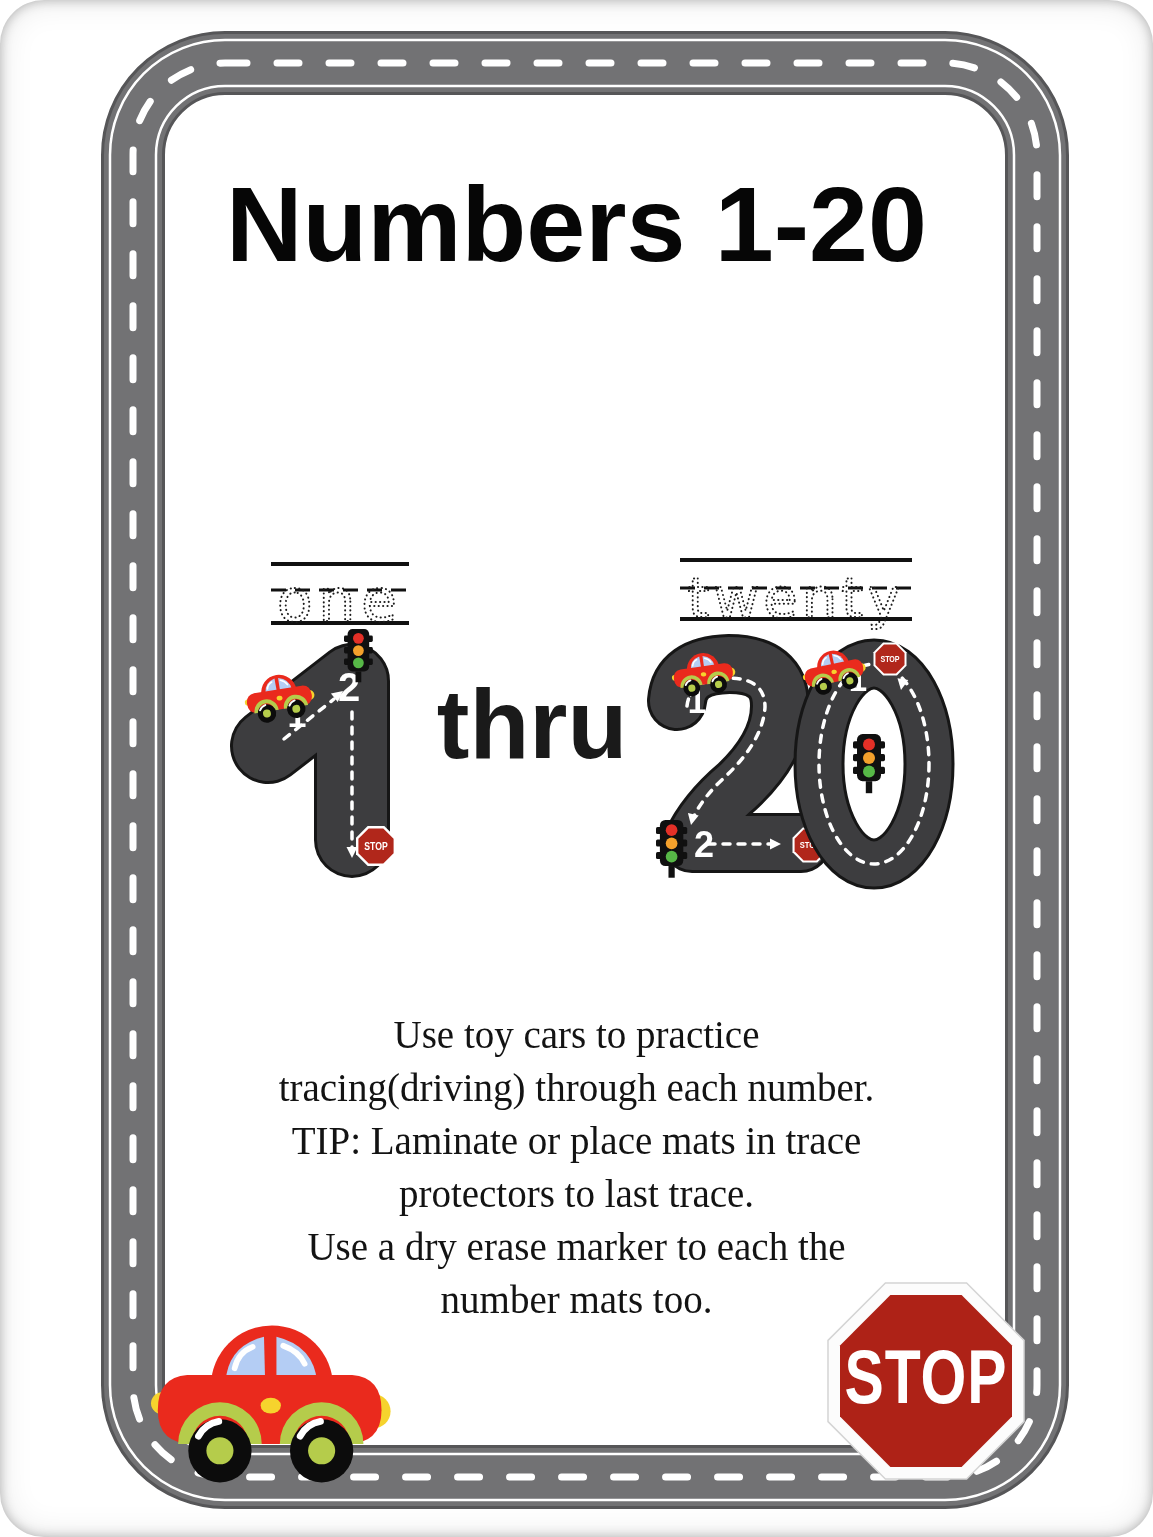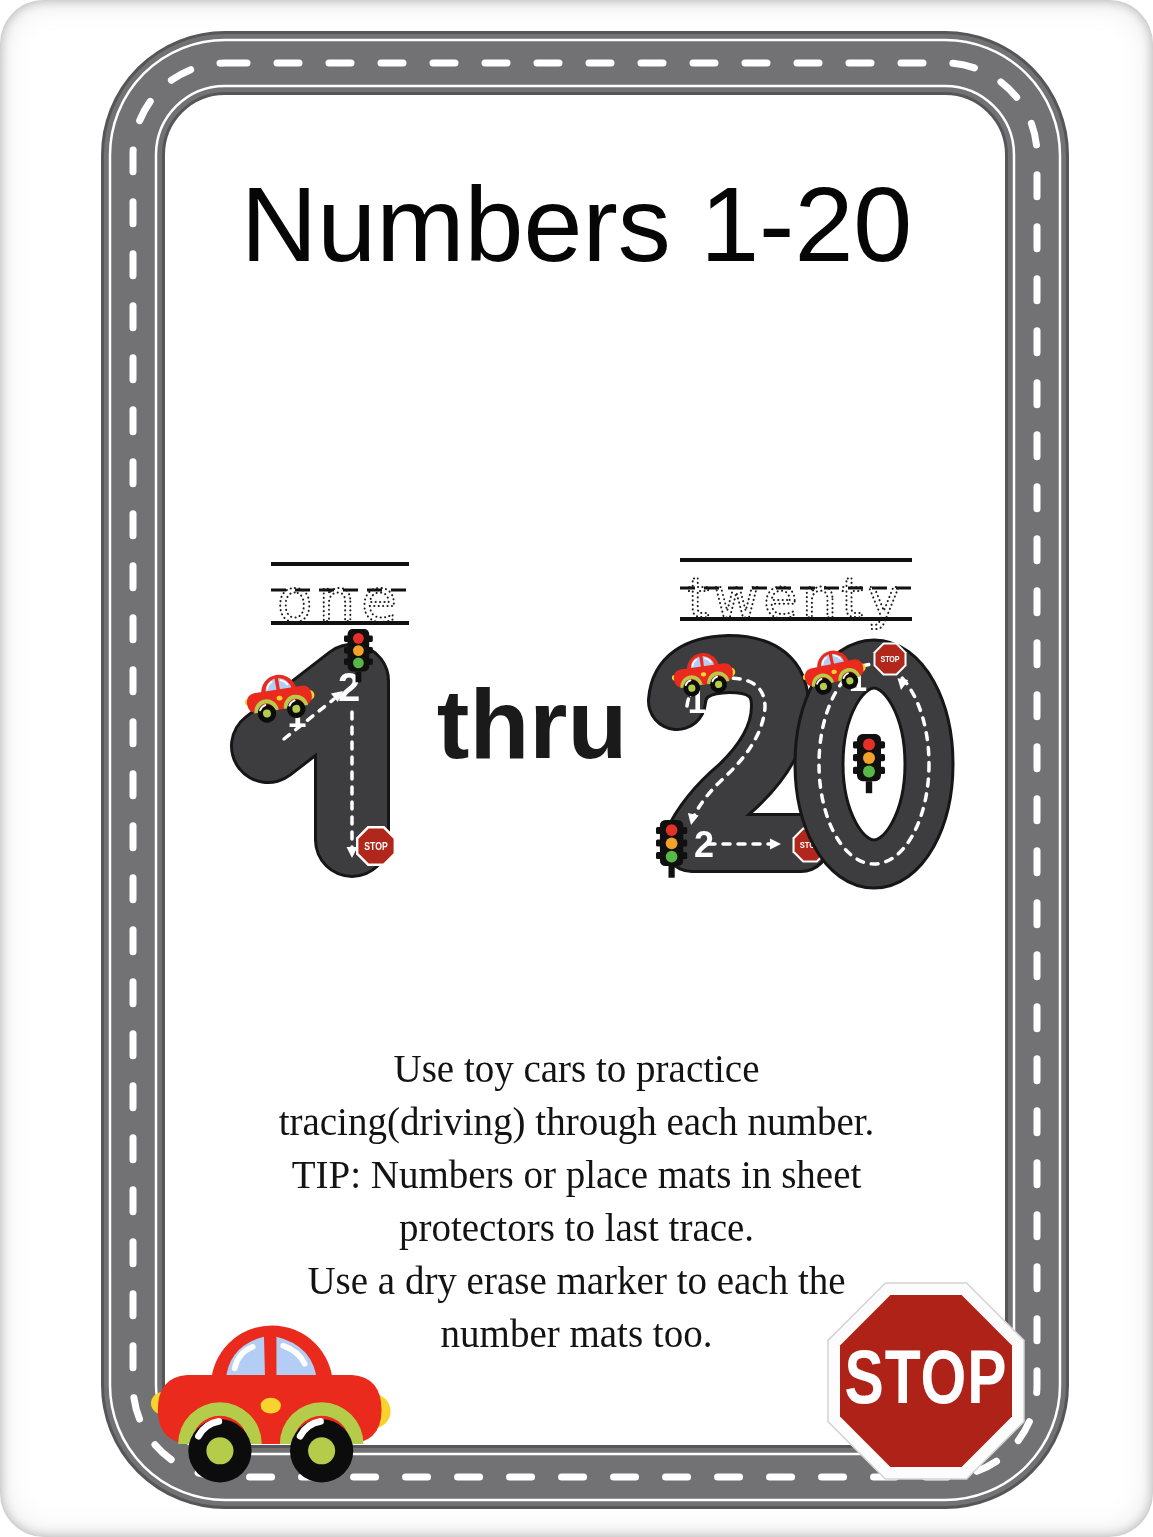--- a/index.html
+++ b/index.html
@@ -9,34 +9,33 @@
     background:#ffffff;
     overflow:hidden;
     border-radius:44px;
     box-shadow: inset 0 0 12px rgba(0,0,0,.28), inset 0 0 34px rgba(0,0,0,.10);
     font-family:"Liberation Sans", sans-serif;
   }
   .artwork{position:absolute;left:0;top:0;width:1153px;height:1537px;}
   .title{
     position:absolute;left:0;right:0;top:150px;
     text-align:center;
-    font-weight:normal;
+    font-weight:bold;
     font-size:106px;
     line-height:148px;
     color:#060606;
     font-family:"Liberation Sans", sans-serif;
   }
   .instructions{
     position:absolute;left:0;right:0;top:1008px;
     text-align:center;
     font-family:"Liberation Serif", serif;
     font-size:39px;
     line-height:53px;
     color:#131313;
-    margin-top:34px;
   }
 </style>
 </head>
 <body>
 
 <div class="page">
 
   <svg class="artwork" viewBox="0 0 1153 1537" aria-hidden="true">
     <defs>
 
@@ -157,19 +156,19 @@
     </g>
   </svg>
 
   <div class="title">
     <div>Numbers 1-20</div>
   </div>
 
   <div class="instructions">
     <div>Use toy cars to practice</div>
     <div>tracing(driving) through each number.</div>
-    <div>TIP: Numbers or place mats in sheet</div>
+    <div>TIP: Laminate or place mats in trace</div>
     <div>protectors to last trace.</div>
     <div>Use a dry erase marker to each the</div>
     <div>number mats too.</div>
   </div>
 
 </div>
 
 </body></html>

